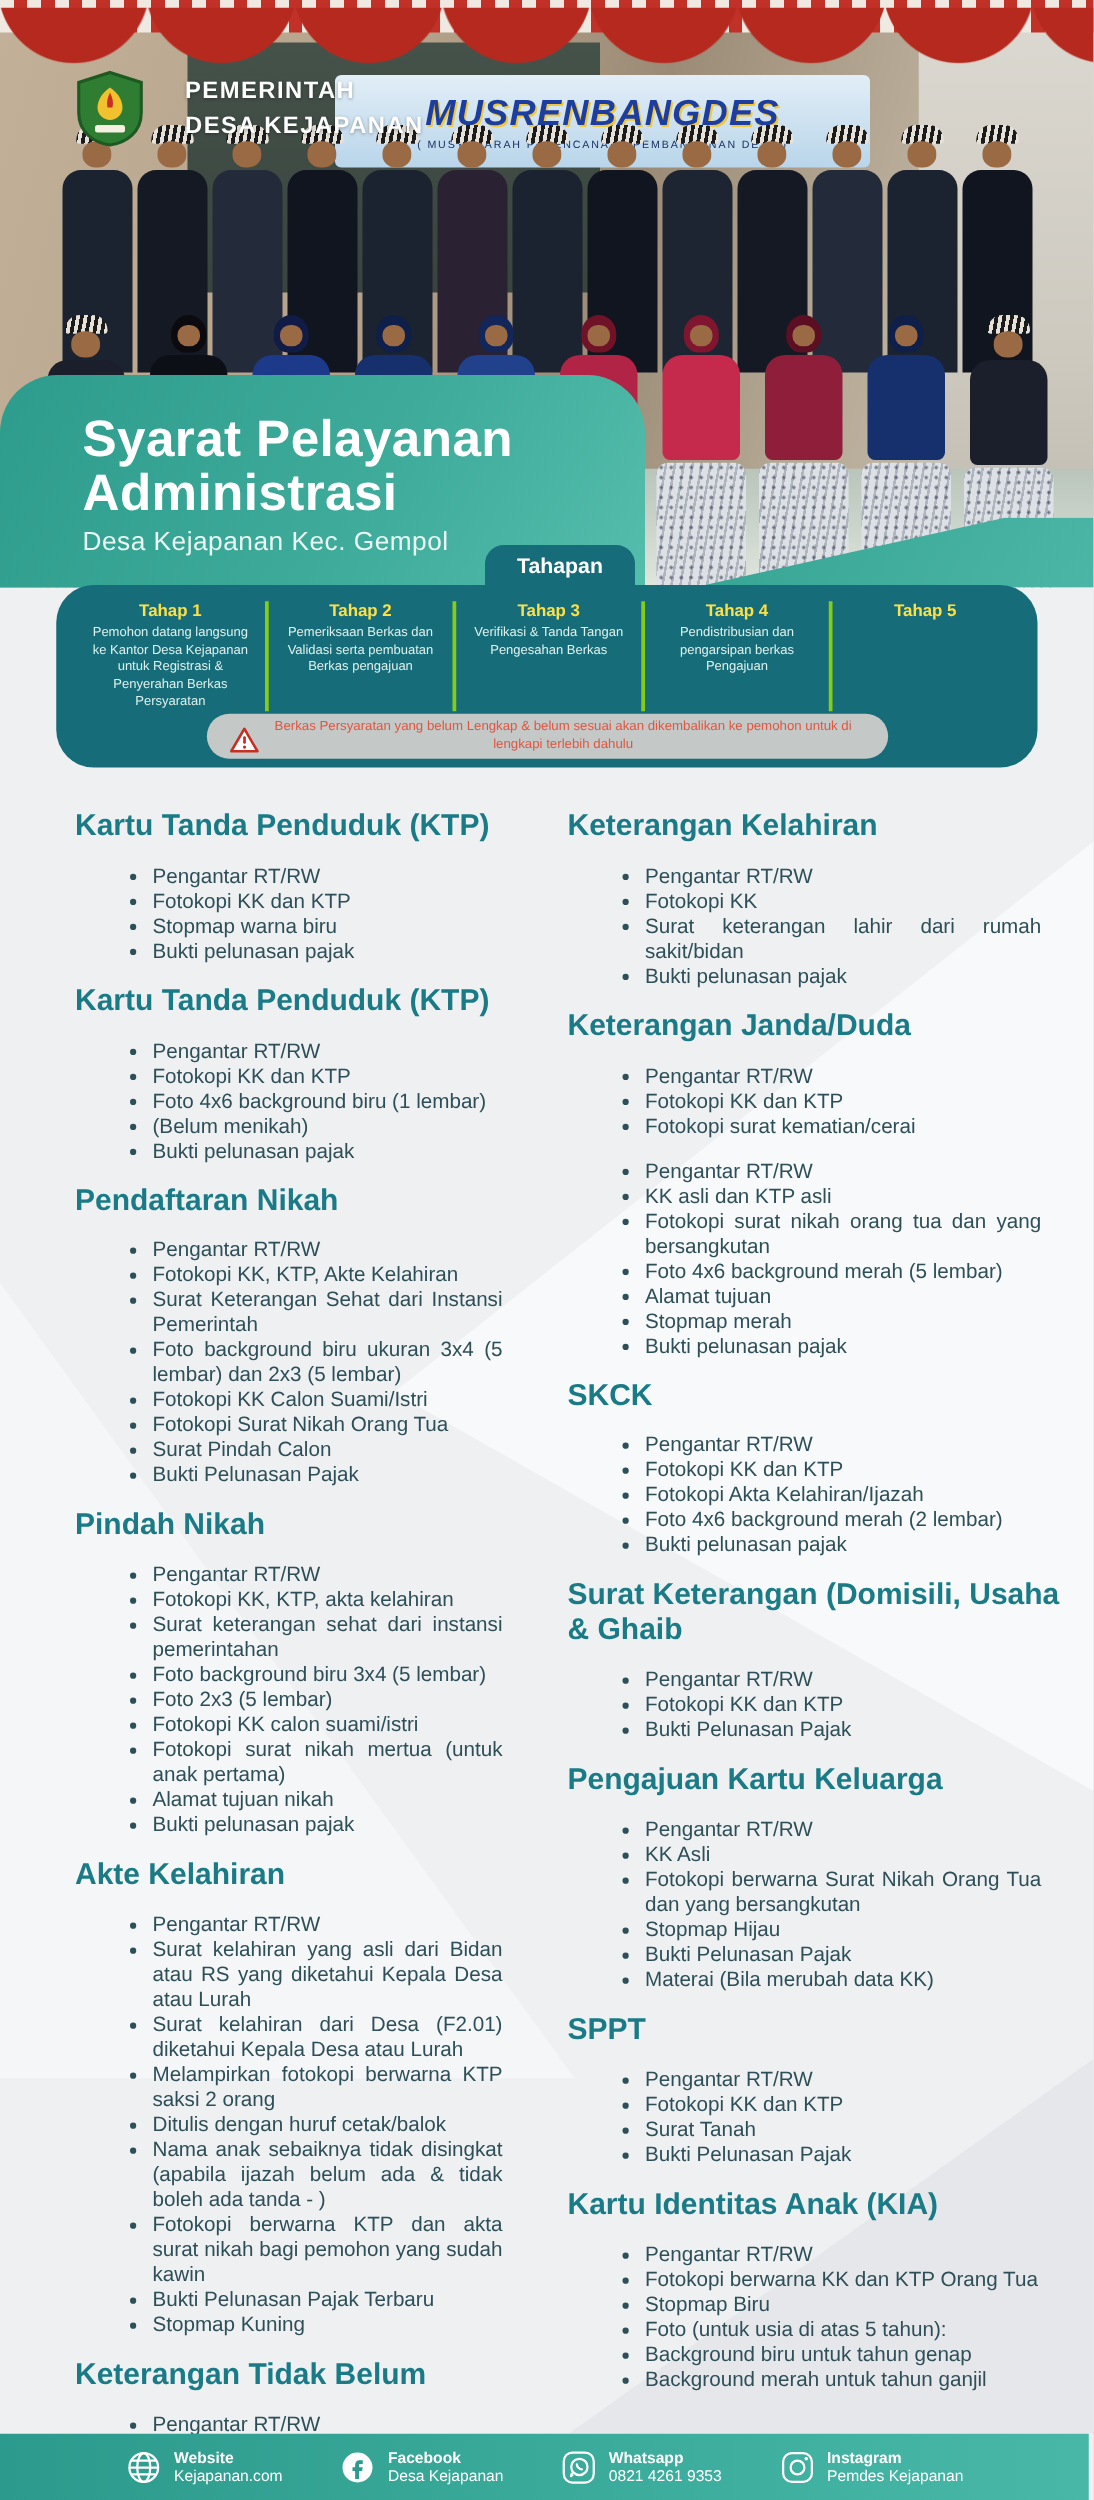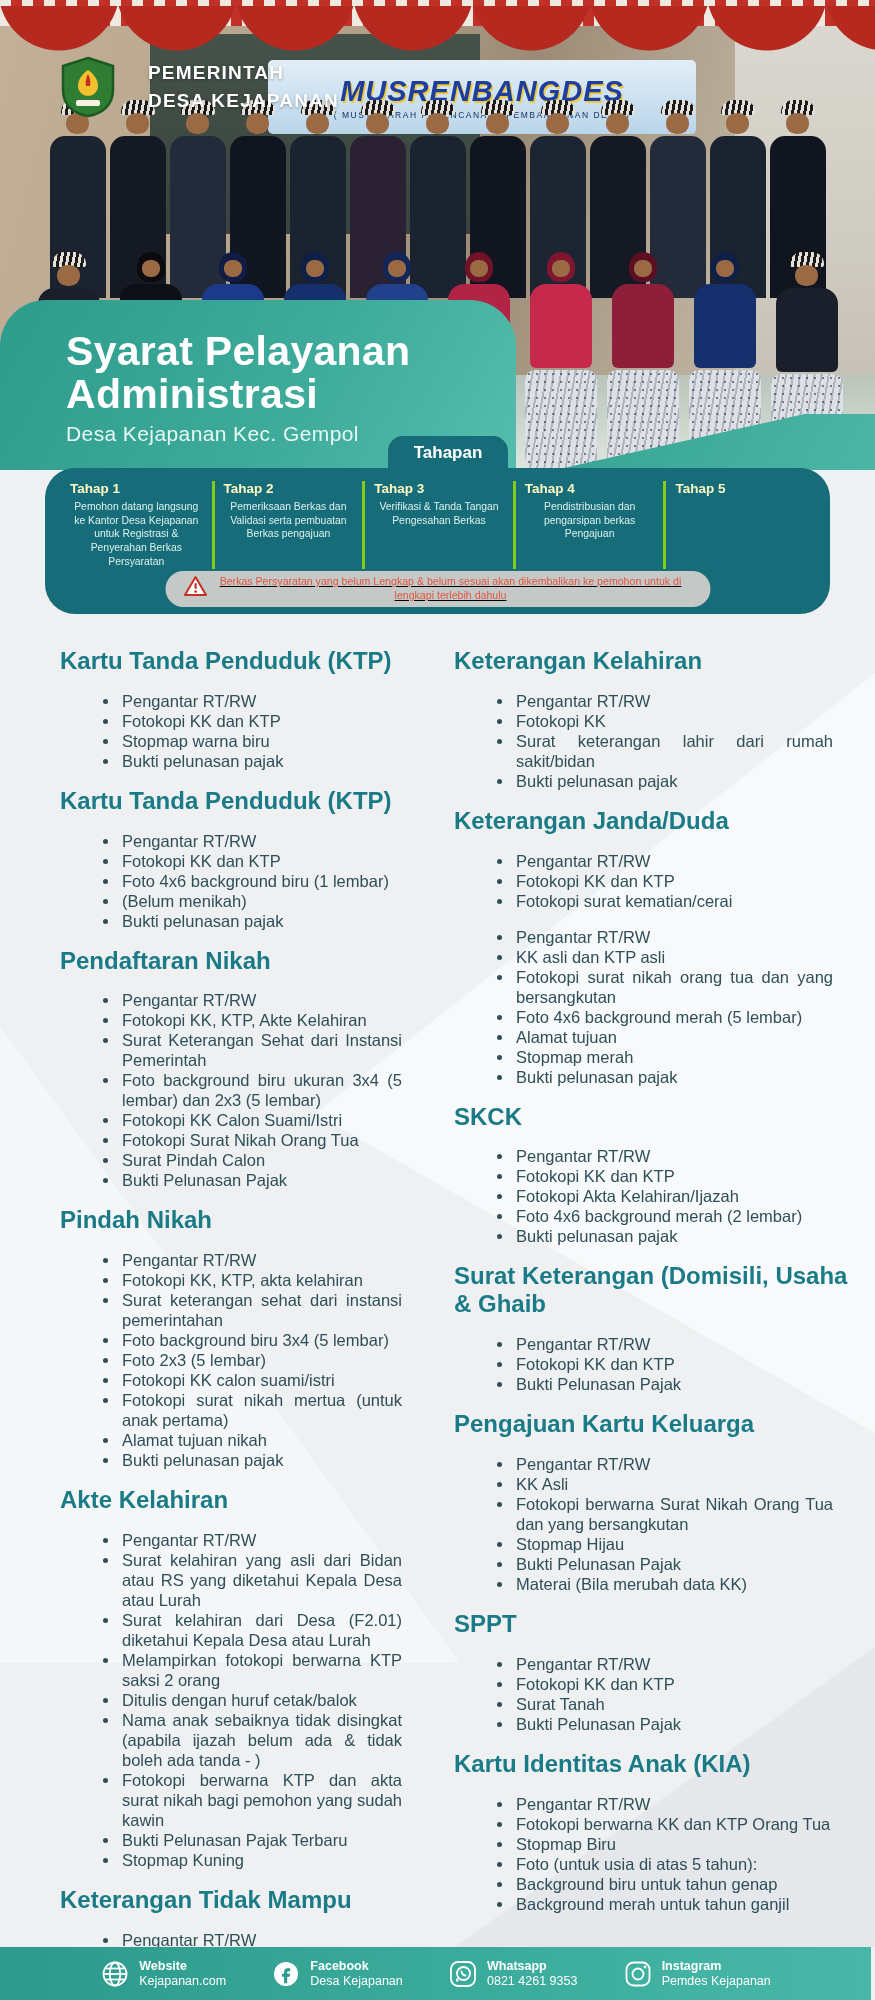--- a/index.html
+++ b/index.html
@@ -61,25 +61,25 @@
 
   
   .tahapan-tab{position:absolute;left:388px;top:436px;width:120px;height:34px;z-index:6;
     background:#166d79;border-radius:15px 15px 0 0;display:flex;align-items:center;justify-content:center;
     color:#fff;font-weight:bold;font-size:17px;}
   .tahapan-panel{position:absolute;left:45px;top:468px;width:785px;height:146px;z-index:6;
     background:#166d79;border-radius:30px;box-sizing:border-box;padding:13px 16px 46px;}
   .stages{display:grid;grid-template-columns:repeat(5,1fr);height:88px;}
   .stage{padding:0 9px;}
   .stage + .stage{border-left:3px solid #84cc16;}
-  .stage-name{color:#fef9c3;font-weight:bold;font-size:13.5px;text-align:left;margin-bottom:4px;}
+  .stage-name{color:#fde047;font-weight:bold;font-size:13.5px;text-align:center;margin-bottom:4px;}
   .stage-desc{color:#ddf0ec;font-size:10.4px;line-height:1.32;text-align:center;}
   .warning{position:absolute;left:50%;bottom:7px;transform:translateX(-50%);
-    width:545px;background:#c4c8c7;border-radius:18px;display:flex;align-items:flex-start;
-    gap:2px;padding:4px 18px;box-sizing:border-box;min-height:34px;text-decoration:underline;}
+    width:545px;background:#c4c8c7;border-radius:18px;display:flex;align-items:flex-end;
+    gap:2px;padding:4px 18px;box-sizing:border-box;min-height:34px;}
   .warn-text{flex:1;color:#e2553f;font-size:10.6px;line-height:1.3;text-align:center;}
 
   
   .bg-deco{position:absolute;top:613px;left:0;right:0;bottom:53px;overflow:hidden;}
   .wedge{position:absolute;}
   .wedge-a{top:60px;right:0;width:560px;height:760px;background:#f8fafb;
     clip-path:polygon(100% 0,100% 100%,0 58%);opacity:.85;}
   .wedge-b{top:330px;left:-60px;width:520px;height:720px;background:#f6f8fa;
     clip-path:polygon(0 0,100% 100%,0 100%);opacity:.7;}
   .wedge-c{bottom:0;right:0;width:420px;height:300px;background:#e3e5e9;
@@ -369,21 +369,21 @@
             <li>Surat kelahiran dari Desa (F2.01) diketahui Kepala Desa atau Lurah</li>
             <li>Melampirkan fotokopi berwarna KTP saksi 2 orang</li>
             <li>Ditulis dengan huruf cetak/balok</li>
             <li>Nama anak sebaiknya tidak disingkat (apabila ijazah belum ada &amp; tidak boleh ada tanda - )</li>
             <li>Fotokopi berwarna KTP dan akta surat nikah bagi pemohon yang sudah kawin</li>
             <li>Bukti Pelunasan Pajak Terbaru</li>
             <li>Stopmap Kuning</li>
           </ul>
         </section>
         <section class="svc">
-          <h3 class="svc-title">Keterangan Tidak Mampu</h3>
+          <h3 class="svc-title">Keterangan Tidak Belum</h3>
           <ul>
             <li>Pengantar RT/RW</li>
             <li>Fotokopi KK</li>
             <li>Bukti pelunasan pajak</li>
           </ul>
         </section>
       </div>
     <div class="col-right" id="col-right">
         <section class="svc">
           <h3 class="svc-title">Keterangan Kelahiran</h3>

